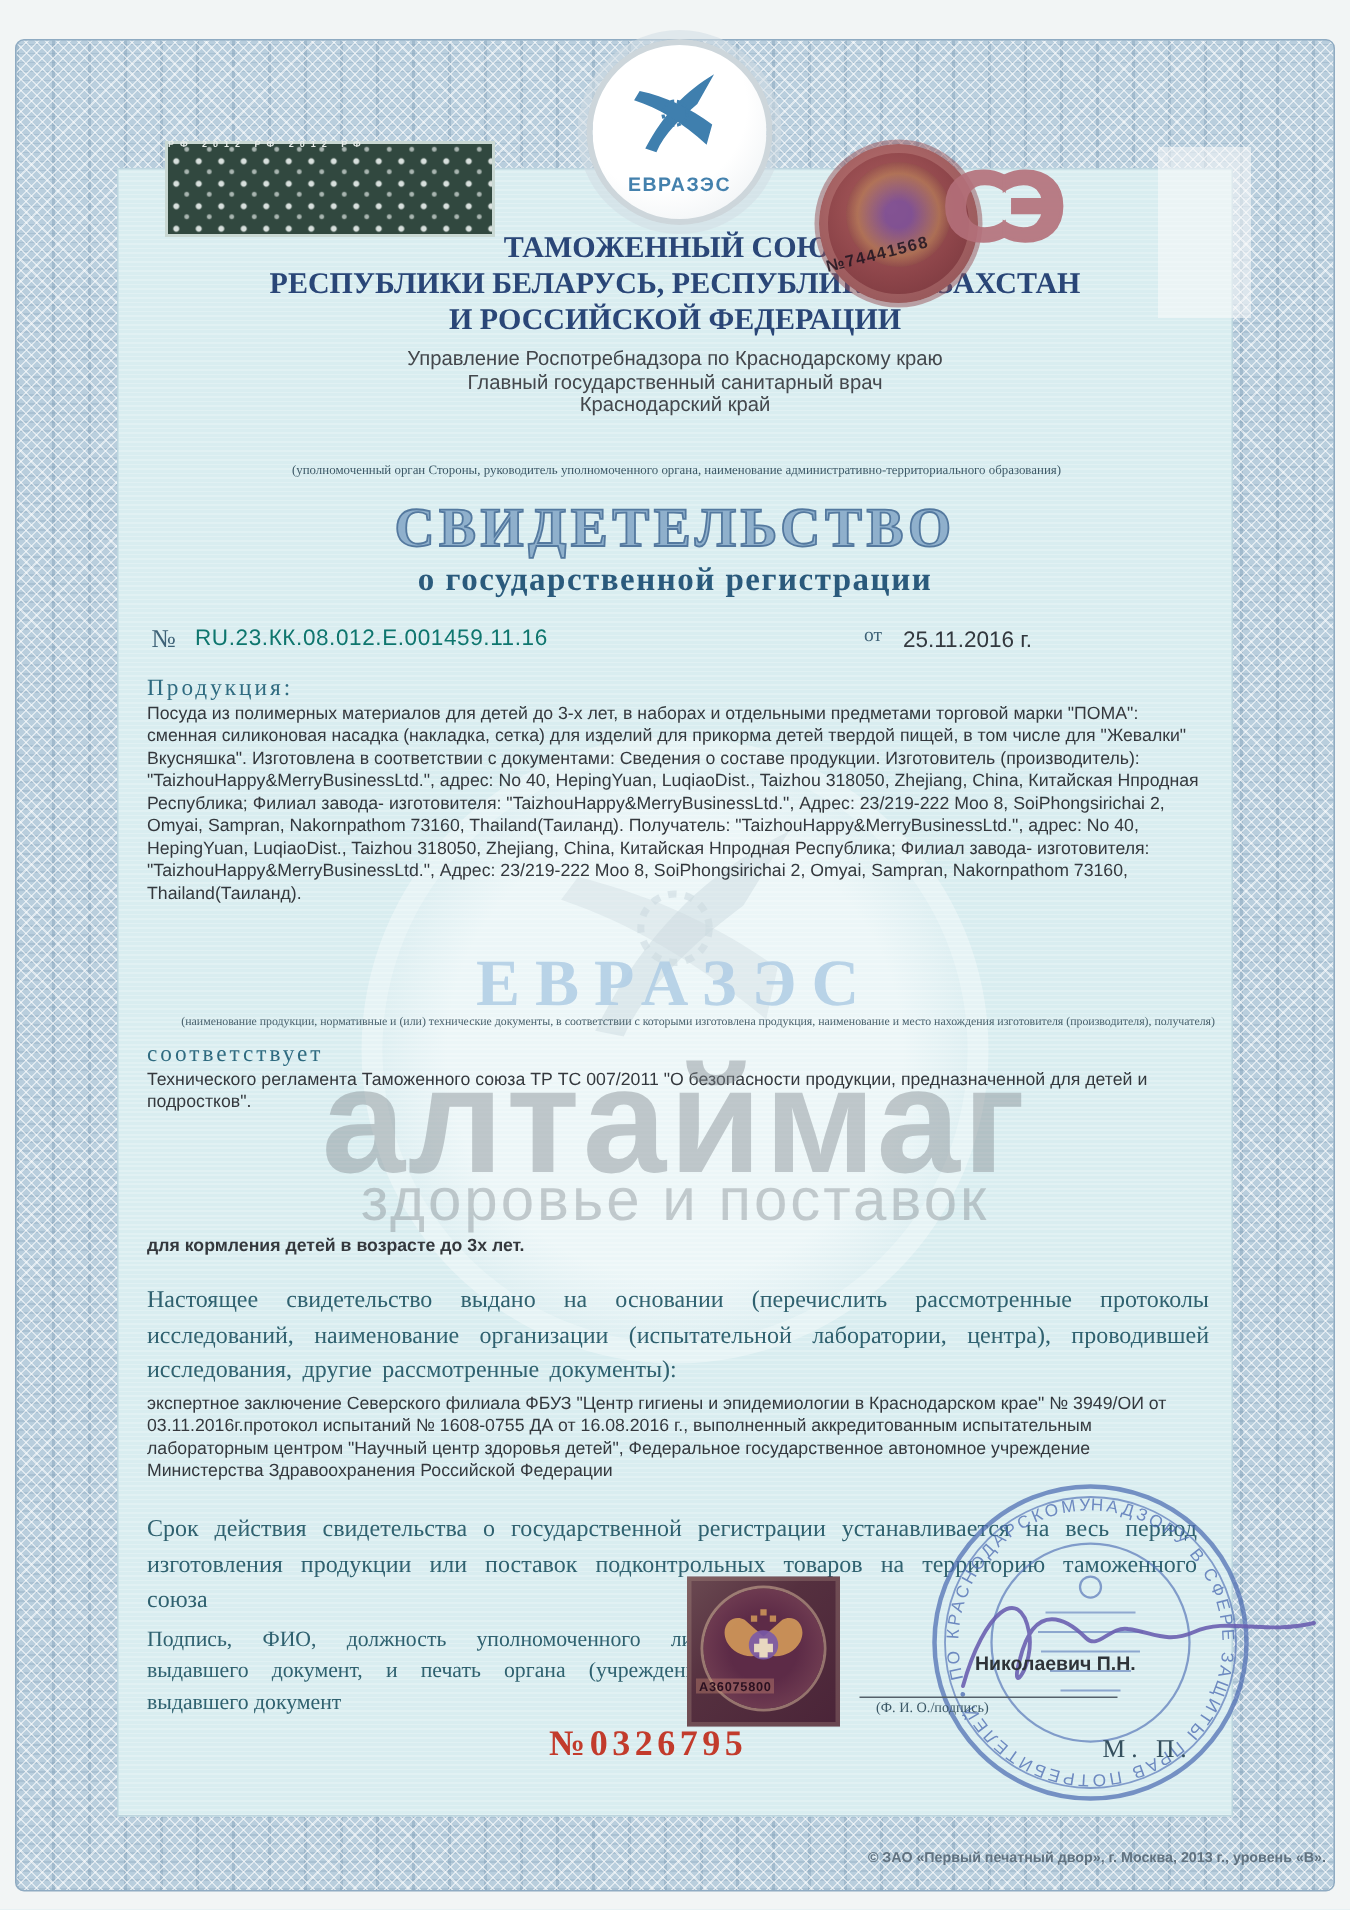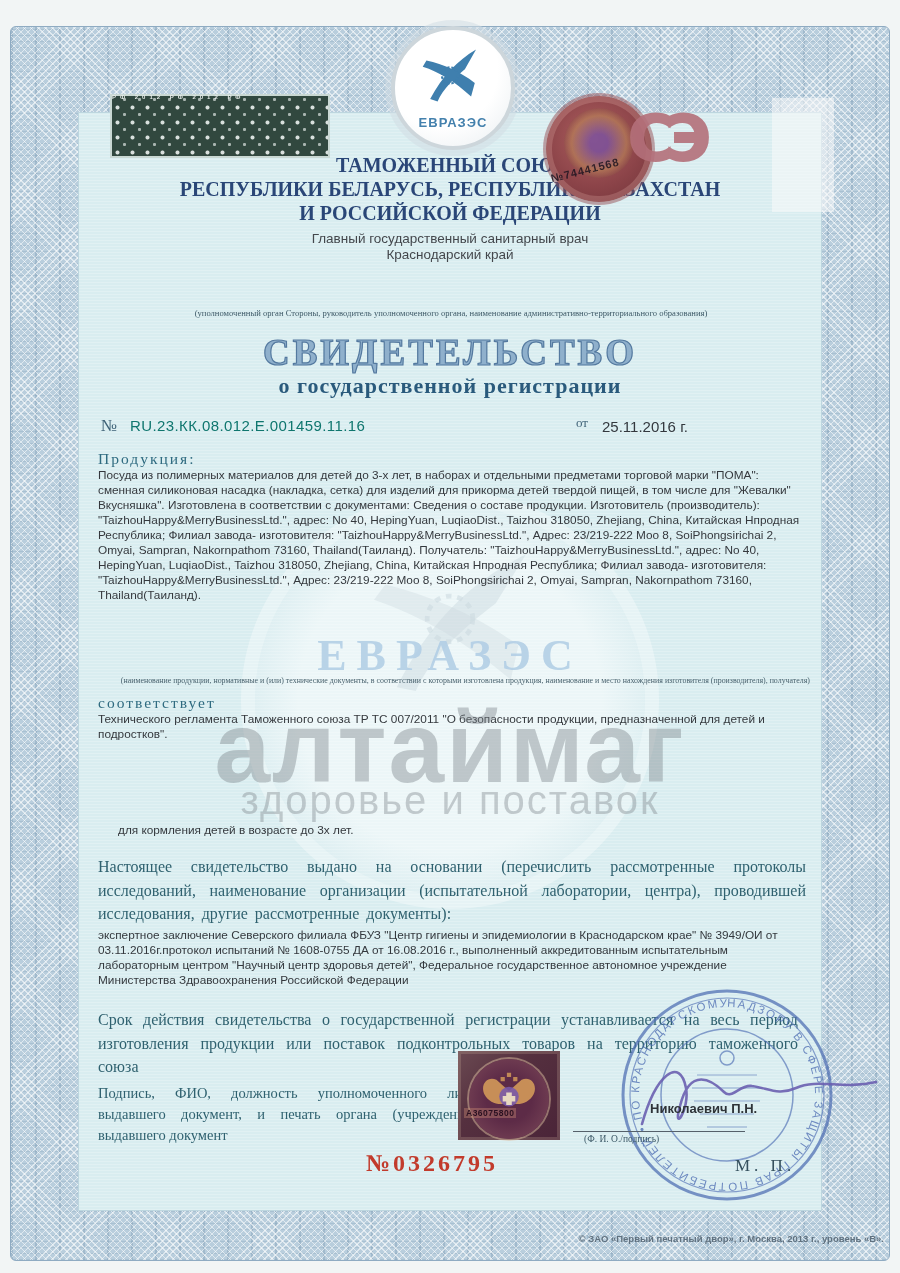--- a/index.html
+++ b/index.html
@@ -87,21 +87,21 @@
   .wm-tagline{left:0;right:0;top:778px;text-align:center;font-size:40px;color:#7e868c;
     opacity:.4;letter-spacing:2px;z-index:7;pointer-events:none;}
 
   .round-stamp{left:612px;top:980px;width:230px;height:230px;z-index:8;opacity:.92;}
   .sig-svg{left:628px;top:1040px;width:260px;height:110px;z-index:9;}
   .signer-name{left:650px;top:1101px;font-size:13px;font-weight:bold;color:#2e3338;z-index:10;}
   .fio-line{left:573px;top:1131px;width:172px;border-top:1px solid #55606a;z-index:10;}
   .fio-caption{left:584px;top:1134px;font-size:9.5px;color:#3c5866;z-index:10;}
   .mp-label{left:735px;top:1156px;font-size:17px;color:#35505e;letter-spacing:4px;z-index:10;}
 
-  .square-stamp{left:458px;top:1051px;width:102px;height:89px;z-index:8;
+  .square-stamp{left:458px;top:1051px;width:102px;height:100px;z-index:8;
     background:linear-gradient(135deg,#6b4a52 0%,#55303f 40%,#4a2438 100%);
     box-shadow:inset 0 0 0 3px rgba(200,170,150,.25);}
   .square-stamp .emblem{position:absolute;left:11px;top:8px;width:80px;height:80px;border-radius:50%;
     background:radial-gradient(circle,#5d2b47 0 40%, #6d3a50 70%, #7c4a58 100%);
     box-shadow:0 0 0 2px rgba(220,190,160,.5);}
   .square-stamp svg{position:absolute;left:16px;top:12px;}
   .stamp-serial{position:absolute;left:6px;bottom:22px;font-size:8.5px;color:#2a1020;
     font-weight:bold;letter-spacing:.5px;background:rgba(215,150,120,.35);padding:0 2px;}
 
   .red-serial{left:366px;top:1150px;font-size:24px;color:#c23b2c;letter-spacing:3px;font-weight:bold;z-index:6;}
@@ -144,41 +144,42 @@
   <div class="abs se-mark ser">СЭ</div>
   <div class="abs paper-patch"></div>
 
   <div class="abs ser union-title">
     <div>ТАМОЖЕННЫЙ СОЮЗ</div>
     <div>РЕСПУБЛИКИ БЕЛАРУСЬ, РЕСПУБЛИКИ КАЗАХСТАН</div>
     <div>И РОССИЙСКОЙ ФЕДЕРАЦИИ</div>
   </div>
 
   <div class="abs sans authority">
+    <div>Управление Роспотребнадзора по Краснодарскому краю</div>
     <div>Главный государственный санитарный врач</div>
     <div>Краснодарский край</div>
   </div>
   <div class="abs ser doc-title">СВИДЕТЕЛЬСТВО</div>
 
   <div class="abs ser caption1">(уполномоченный орган Стороны, руководитель уполномоченного органа, наименование административно-территориального образования)</div>
   <div class="abs ser doc-subtitle">о государственной регистрации</div>
 
   <div class="abs ser num-label">№</div>
   <div class="abs sans num-value">RU.23.КК.08.012.Е.001459.11.16</div>
   <div class="abs ser date-label">от</div>
   <div class="abs sans date-value">25.11.2016 г.</div>
 
   <div class="abs ser sec-heading" style="left:98px;top:450px;">Продукция:</div>
   <div class="abs sans body-sm" style="left:98px;top:468px;width:708px;">Посуда из полимерных материалов для детей до 3-х лет, в наборах и отдельными предметами торговой марки "ПОМА": сменная силиконовая насадка (накладка, сетка) для изделий для прикорма детей твердой пищей, в том числе для "Жевалки" Вкусняшка". Изготовлена в соответствии с документами: Сведения о составе продукции. Изготовитель (производитель): "TaizhouHappy&amp;MerryBusinessLtd.", адрес: No 40, HepingYuan, LuqiaoDist., Taizhou 318050, Zhejiang, China, Китайская Нпродная Республика; Филиал завода- изготовителя: "TaizhouHappy&amp;MerryBusinessLtd.", Адрес: 23/219-222 Moo 8, SoiPhongsirichai 2, Omyai, Sampran, Nakornpathom 73160, Thailand(Таиланд).  Получатель: "TaizhouHappy&amp;MerryBusinessLtd.", адрес: No 40, HepingYuan, LuqiaoDist., Taizhou 318050, Zhejiang, China, Китайская Нпродная Республика; Филиал завода- изготовителя: "TaizhouHappy&amp;MerryBusinessLtd.", Адрес: 23/219-222 Moo 8, SoiPhongsirichai 2, Omyai, Sampran, Nakornpathom 73160, Thailand(Таиланд).</div>
   <div class="abs ser caption2">(наименование продукции, нормативные и (или) технические документы, в соответствии с которыми изготовлена продукция, наименование и место нахождения изготовителя (производителя), получателя)</div>
 
   <div class="abs ser sec-heading" style="left:98px;top:694px;">соответствует</div>
   <div class="abs sans body-sm" style="left:98px;top:712px;width:708px;">Технического регламента Таможенного союза ТР ТС 007/2011 "О безопасности продукции, предназначенной для детей и подростков".</div>
 
-  <div class="abs sans body-sm" style="left:98px;top:823px;width:708px;font-weight:normal;margin-left:20px;">для кормления детей в возрасте до 3х лет.</div>
+  <div class="abs sans body-sm" style="left:98px;top:823px;width:708px;font-weight:bold;">для кормления детей в возрасте до 3х лет.</div>
 
   <div class="abs ser teal-par" style="left:98px;top:855px;width:708px;">Настоящее свидетельство выдано на основании (перечислить рассмотренные протоколы исследований, наименование организации (испытательной лаборатории, центра), проводившей исследования, другие рассмотренные документы):</div>
   <div class="abs sans body-sm" style="left:98px;top:928px;width:708px;">экспертное заключение Северского филиала ФБУЗ "Центр гигиены и эпидемиологии в Краснодарском крае" № 3949/ОИ от 03.11.2016г.протокол испытаний № 1608-0755 ДА от 16.08.2016 г., выполненный аккредитованным испытательным лабораторным центром "Научный центр здоровья детей", Федеральное государственное автономное учреждение Министерства Здравоохранения Российской Федерации</div>
 
   <div class="abs ser teal-par" style="left:98px;top:1008px;width:700px;">Срок действия свидетельства о государственной регистрации устанавливается на весь период изготовления продукции или поставок подконтрольных товаров на территорию таможенного союза</div>
 
   <div class="abs ser" style="left:98px;top:1083px;width:382px;font-size:14.5px;line-height:21px;color:#2f616f;text-align:justify;z-index:4;">Подпись, ФИО, должность уполномоченного лица, выдавшего документ, и печать органа (учреждения), выдавшего документ</div>
 
   <div class="abs square-stamp">
     <div class="emblem"></div>

